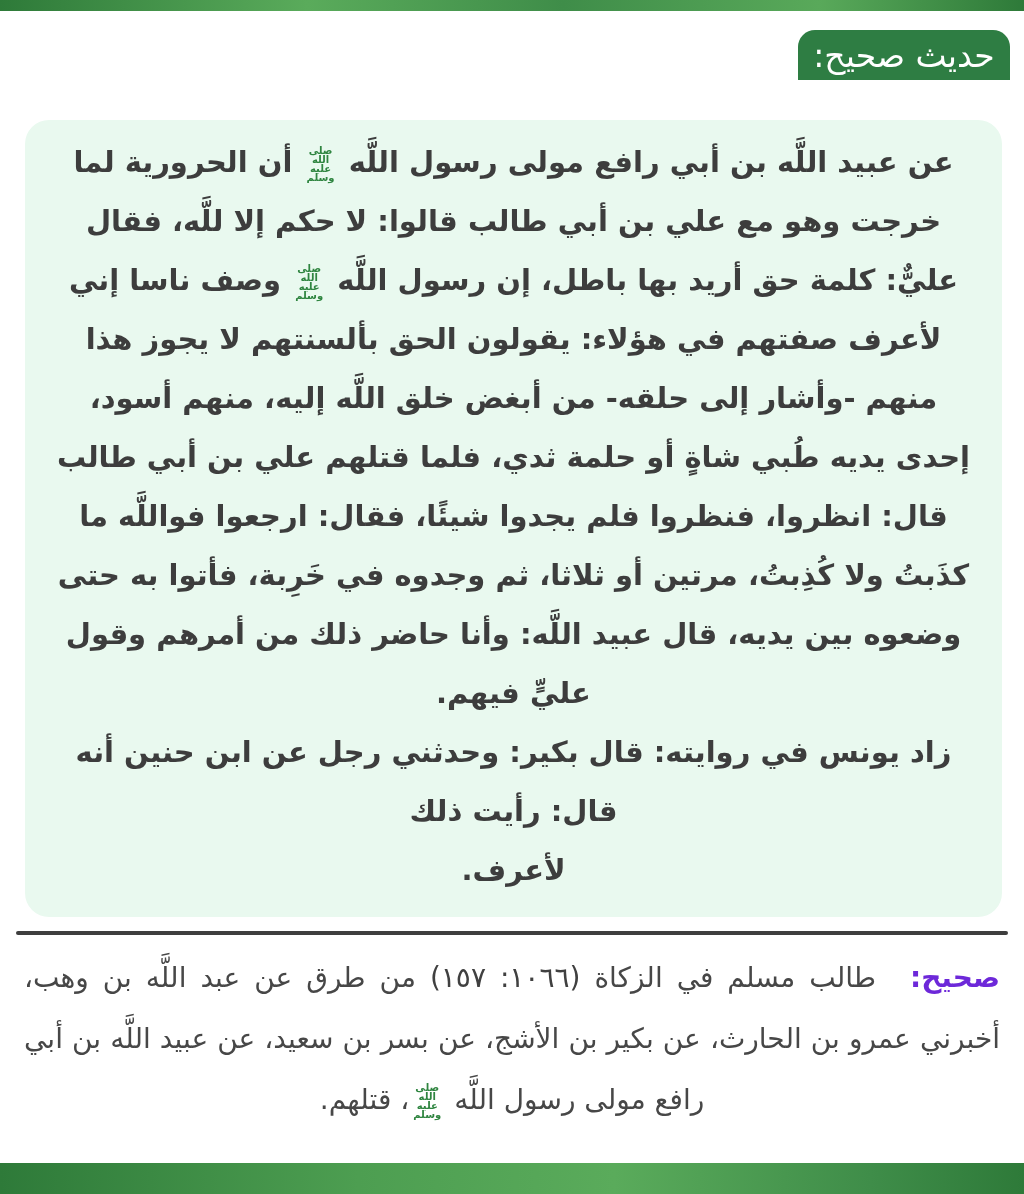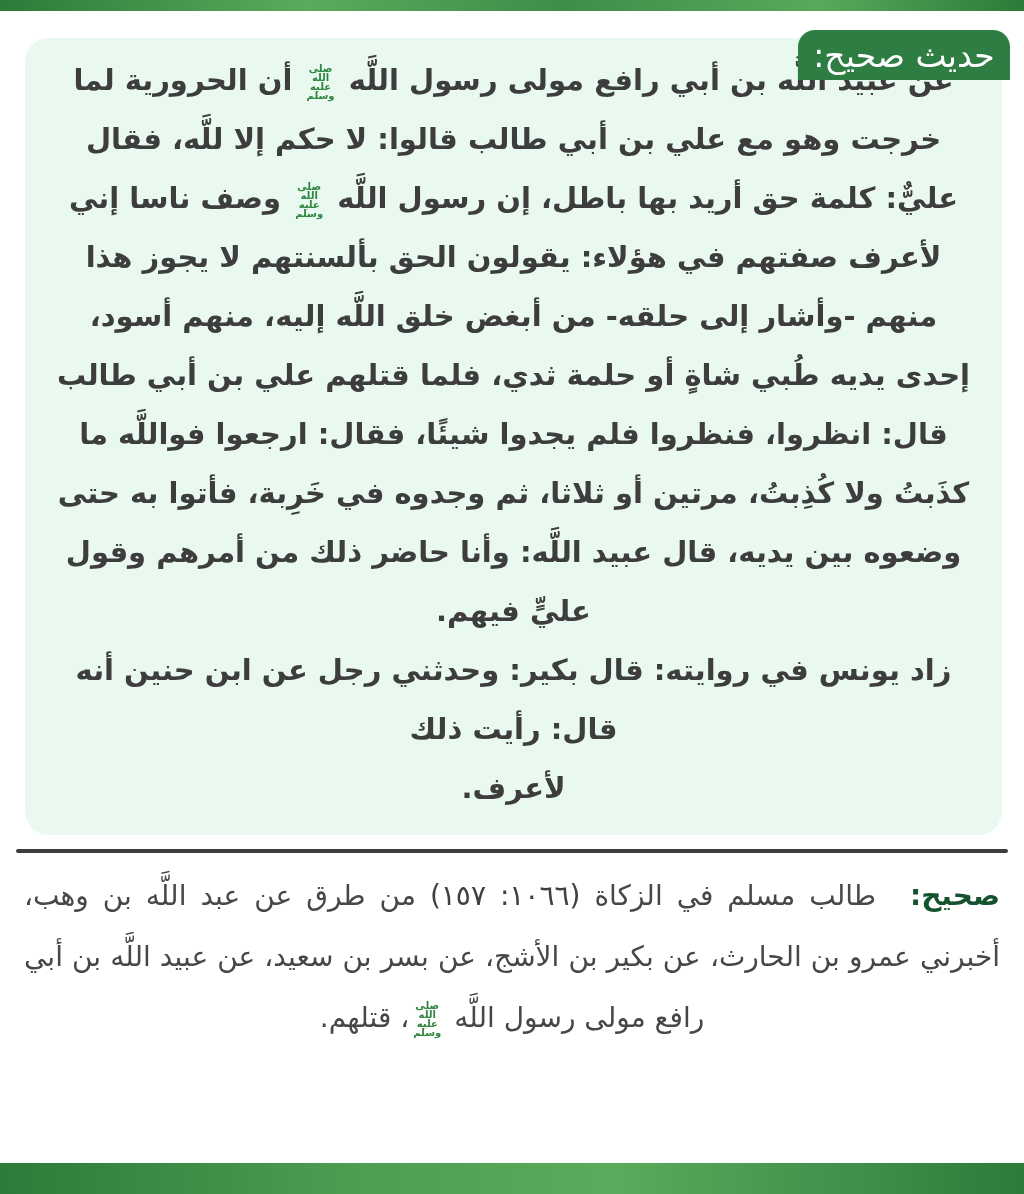--- a/index.html
+++ b/index.html
@@ -18,21 +18,21 @@
   .grade-tab {
     position: absolute; top: 30px; right: 14px;
     width: 212px; height: 50px;
     background: #2e7d43;
     border-radius: 17px 17px 0 0;
     display: flex; align-items: center; justify-content: center;
     color: #ffffff; font-size: 33px; font-weight: normal;
     z-index: 2;
   }
   .hadith-box {
-    margin: 38px 22px 0 25px;
+    margin: 120px 22px 0 25px;
     background: #e9f9ef;
     border-radius: 24px;
     padding: 13px 28px 17px;
     text-align: center;
   }
   .hadith-text {
     margin: 0;
     font-size: 29px; font-weight: bold;
     line-height: 59px;
     color: #3d3d3d;
@@ -55,21 +55,21 @@
     border-radius: 2px;
   }
   .takhrij {
     margin: 0 24px;
     font-size: 28px;
     line-height: 61px;
     color: #474747;
     text-align: justify;
     text-align-last: center;
   }
-  .takhrij .grade { color: #14532d; font-weight: bold; margin-left: 20px; }
+  .takhrij .grade { color: #6d28d9; font-weight: bold; margin-left: 20px; }
   .takhrij .ref { color: #404040; }
   .footer-banner {
     position: absolute; bottom: 31px; left: 50%;
     transform: translateX(-50%);
     width: 548px; height: 60px;
     background: #e0493c;
     border-radius: 12px;
     display: flex; align-items: center; justify-content: center;
     color: #ffffff; font-size: 32px; font-weight: bold;
     cursor: pointer;

